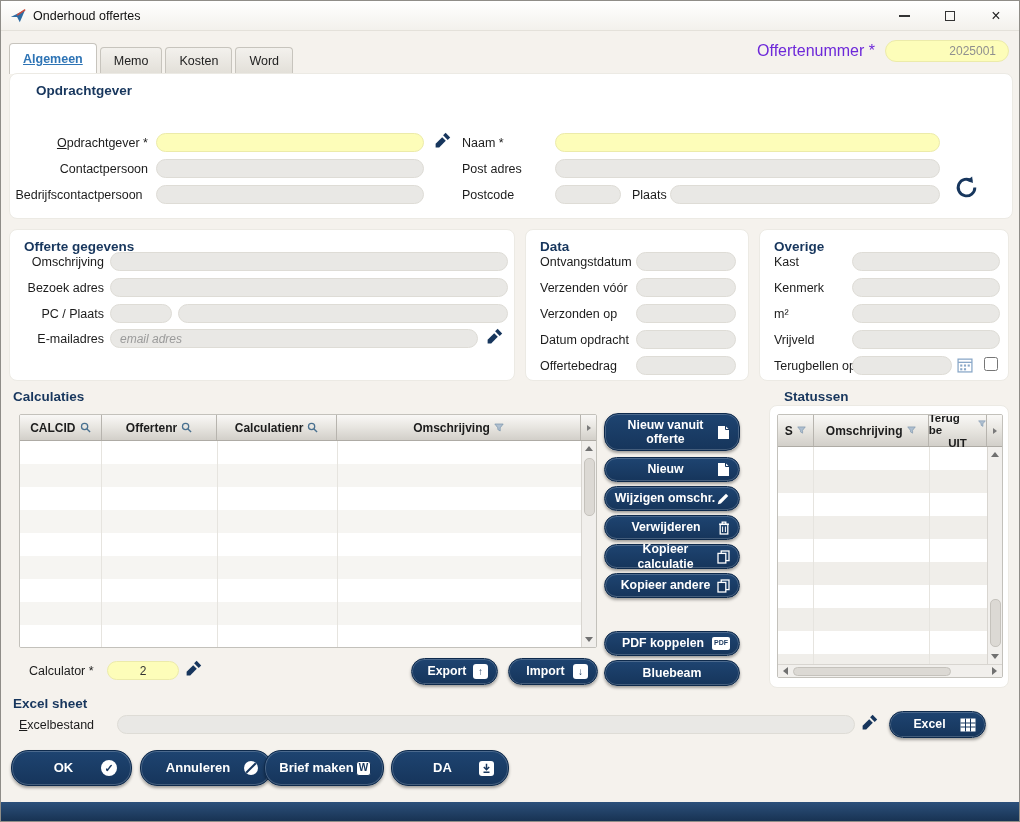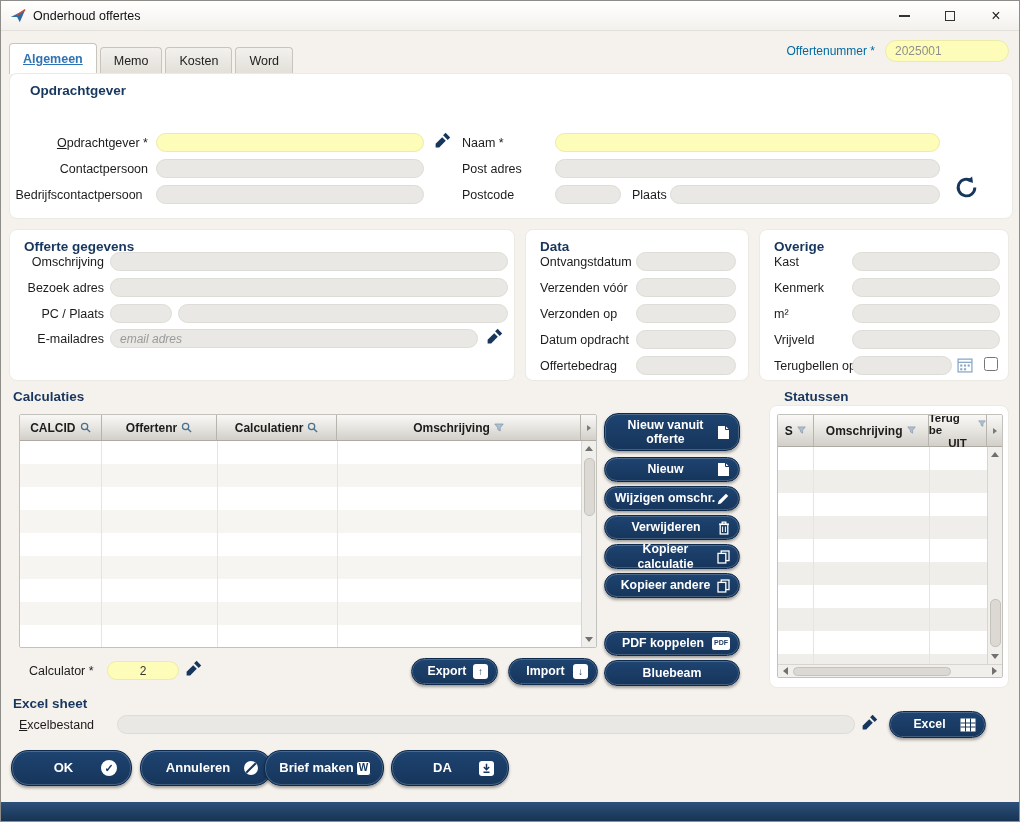--- a/index.html
+++ b/index.html
@@ -21,21 +21,21 @@
 
   
   .tabbar { position:absolute; left:0; top:36px; width:100%; height:37px; }
   .tabs { position:absolute; left:8px; bottom:0; display:flex; align-items:flex-end; }
   .tab { height:27px; padding:0 13px; margin-right:3px; display:flex; align-items:center;
          background:linear-gradient(#f3f1ed,#e2dfd8); border:1px solid #c7c4bd; border-bottom:none;
          border-radius:4px 4px 0 0; font-size:12.5px; color:#222; cursor:pointer; }
   .tab.active { height:31px; background:#ffffff; color:#2e74b5; font-weight:bold;
                 text-decoration:underline; }
   .offgroup { position:absolute; right:10px; top:3px; display:flex; align-items:center; gap:10px; }
-  .offlabel { font-size:12px; color:#0369a1; }
+  .offlabel { font-size:16px; color:#6d28d9; }
 
   
   .panel { position:absolute; background:#fff; border:1px solid #eceae4; border-radius:8px; }
   .sec-title { font-size:13.5px; font-weight:bold; color:#17365d; white-space:nowrap; }
   .lbl { font-size:12.5px; color:#1c1c1c; white-space:nowrap; }
   .u-first { display:block; }
   .u-first::first-letter { text-decoration:underline; }
   .inp { background:#e9e8e5; border:1px solid #dedcd6; border-radius:10px; height:19px;
          padding:0 9px; font-size:12px; color:#333; outline:none; font-family:"Liberation Sans",sans-serif; }
   .inp::placeholder { color:#9a9a9a; font-style:italic; }
@@ -126,26 +126,26 @@
         </div>
       <div class="tab">
           <span>Kosten</span>
         </div>
       <div class="tab">
           <span>Word</span>
         </div>
     </div>
     <div class="offgroup">
       <span class="offlabel">Offertenummer *</span>
-      <input class="inp yellow" style="width: 124px; height: 22px; border-radius: 11px; text-align: left; color: rgb(143, 143, 143); padding-right: 12px;" value="2025001">
+      <input class="inp yellow" style="width: 124px; height: 22px; border-radius: 11px; text-align: right; color: rgb(143, 143, 143); padding-right: 12px;" value="2025001">
     </div>
   </div>
 
   <div class="panel" style="left:8px;top:72px;width:1004px;height:146px">
-    <div class="sec-title abs" style="left:20px;top:9px">Opdrachtgever</div>
+    <div class="sec-title abs" style="left:26px;top:9px">Opdrachtgever</div>
 
     <div class="lbl u-first abs" style="left:0;top:62px;width:138px;text-align:right">Opdrachtgever *</div>
     <input class="inp yellow abs" style="left: 146px; top: 59px; width: 268px;">
     <svg class="abs" style="left:424px;top:57px" width="18" height="18" viewBox="0 0 18 18">
       <path d="M11.6 1.8l4.6 4.6-2.5 2.5-4.6-4.6z" fill="#17365d"></path>
         <path d="M8.2 6.2l3.6 3.6-6.6 6.6H1.6v-3.6z" fill="#17365d"></path>
     </svg>
     <div class="lbl abs" style="left:452px;top:62px">Naam *</div>
     <input class="inp yellow abs" style="left: 545px; top: 59px; width: 385px;">
 

